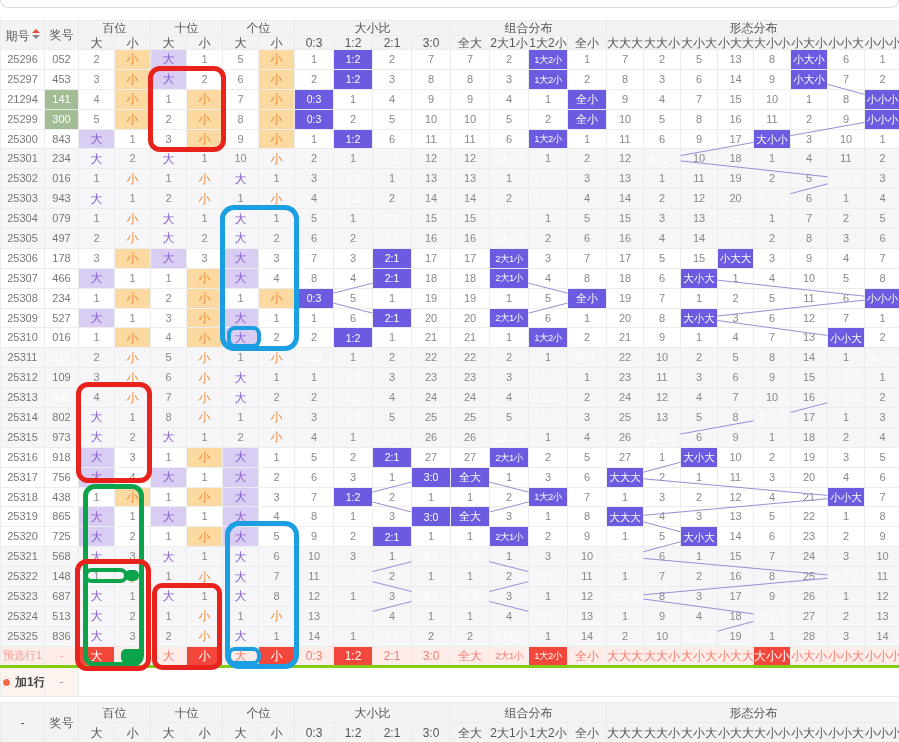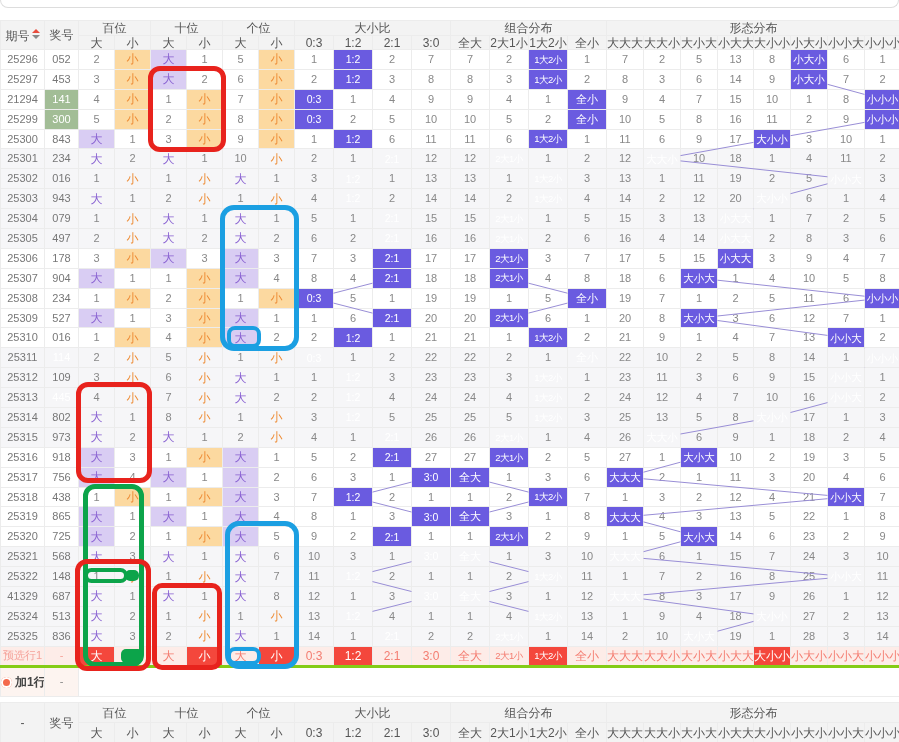--- a/index.html
+++ b/index.html
@@ -389,21 +389,21 @@
           <td>5</td>
           <td>15</td>
           <td class="hiti l3">小大大</td>
           <td>3</td>
           <td>9</td>
           <td>4</td>
           <td>7</td>
         </tr>
         <tr style="height: 19.9px;">
           <td class="per">25307</td>
-          <td class="sec num">904</td>
+          <td class="sec num">466</td>
           <td class="sec hitb">大</td>
           <td>1</td>
           <td class="sec">1</td>
           <td class="hits">小</td>
           <td class="sec hitb">大</td>
           <td>4</td>
           <td class="sec">8</td>
           <td>4</td>
           <td class="hiti l3">2:1</td>
           <td>18</td>
@@ -804,21 +804,21 @@
           <td class="sec">1</td>
           <td>7</td>
           <td>2</td>
           <td>16</td>
           <td>8</td>
           <td>25</td>
           <td class="hiti l3">小小大</td>
           <td>11</td>
         </tr>
         <tr class="band" style="height: 19.9px;">
-          <td class="per">41329</td>
+          <td class="per">25323</td>
           <td class="sec num">687</td>
           <td class="sec hitb">大</td>
           <td>1</td>
           <td class="sec hitb">大</td>
           <td>1</td>
           <td class="sec hitb">大</td>
           <td>8</td>
           <td class="sec">12</td>
           <td>1</td>
           <td>3</td>

